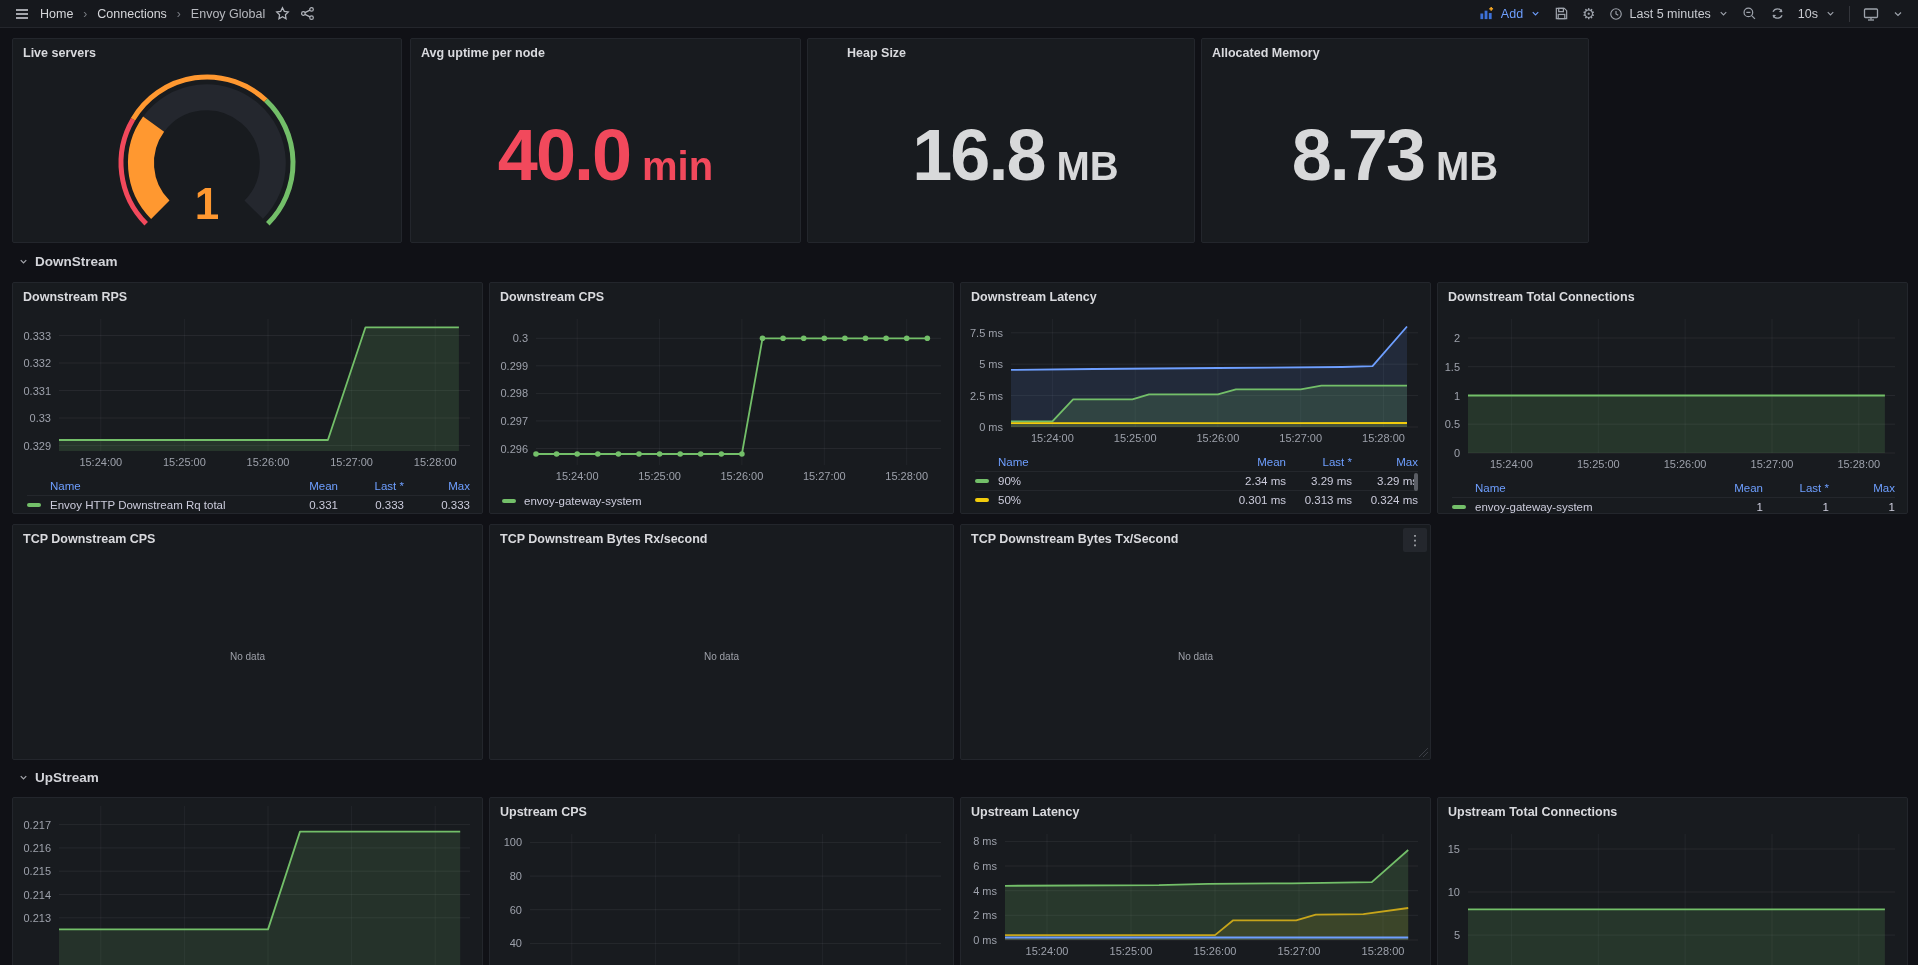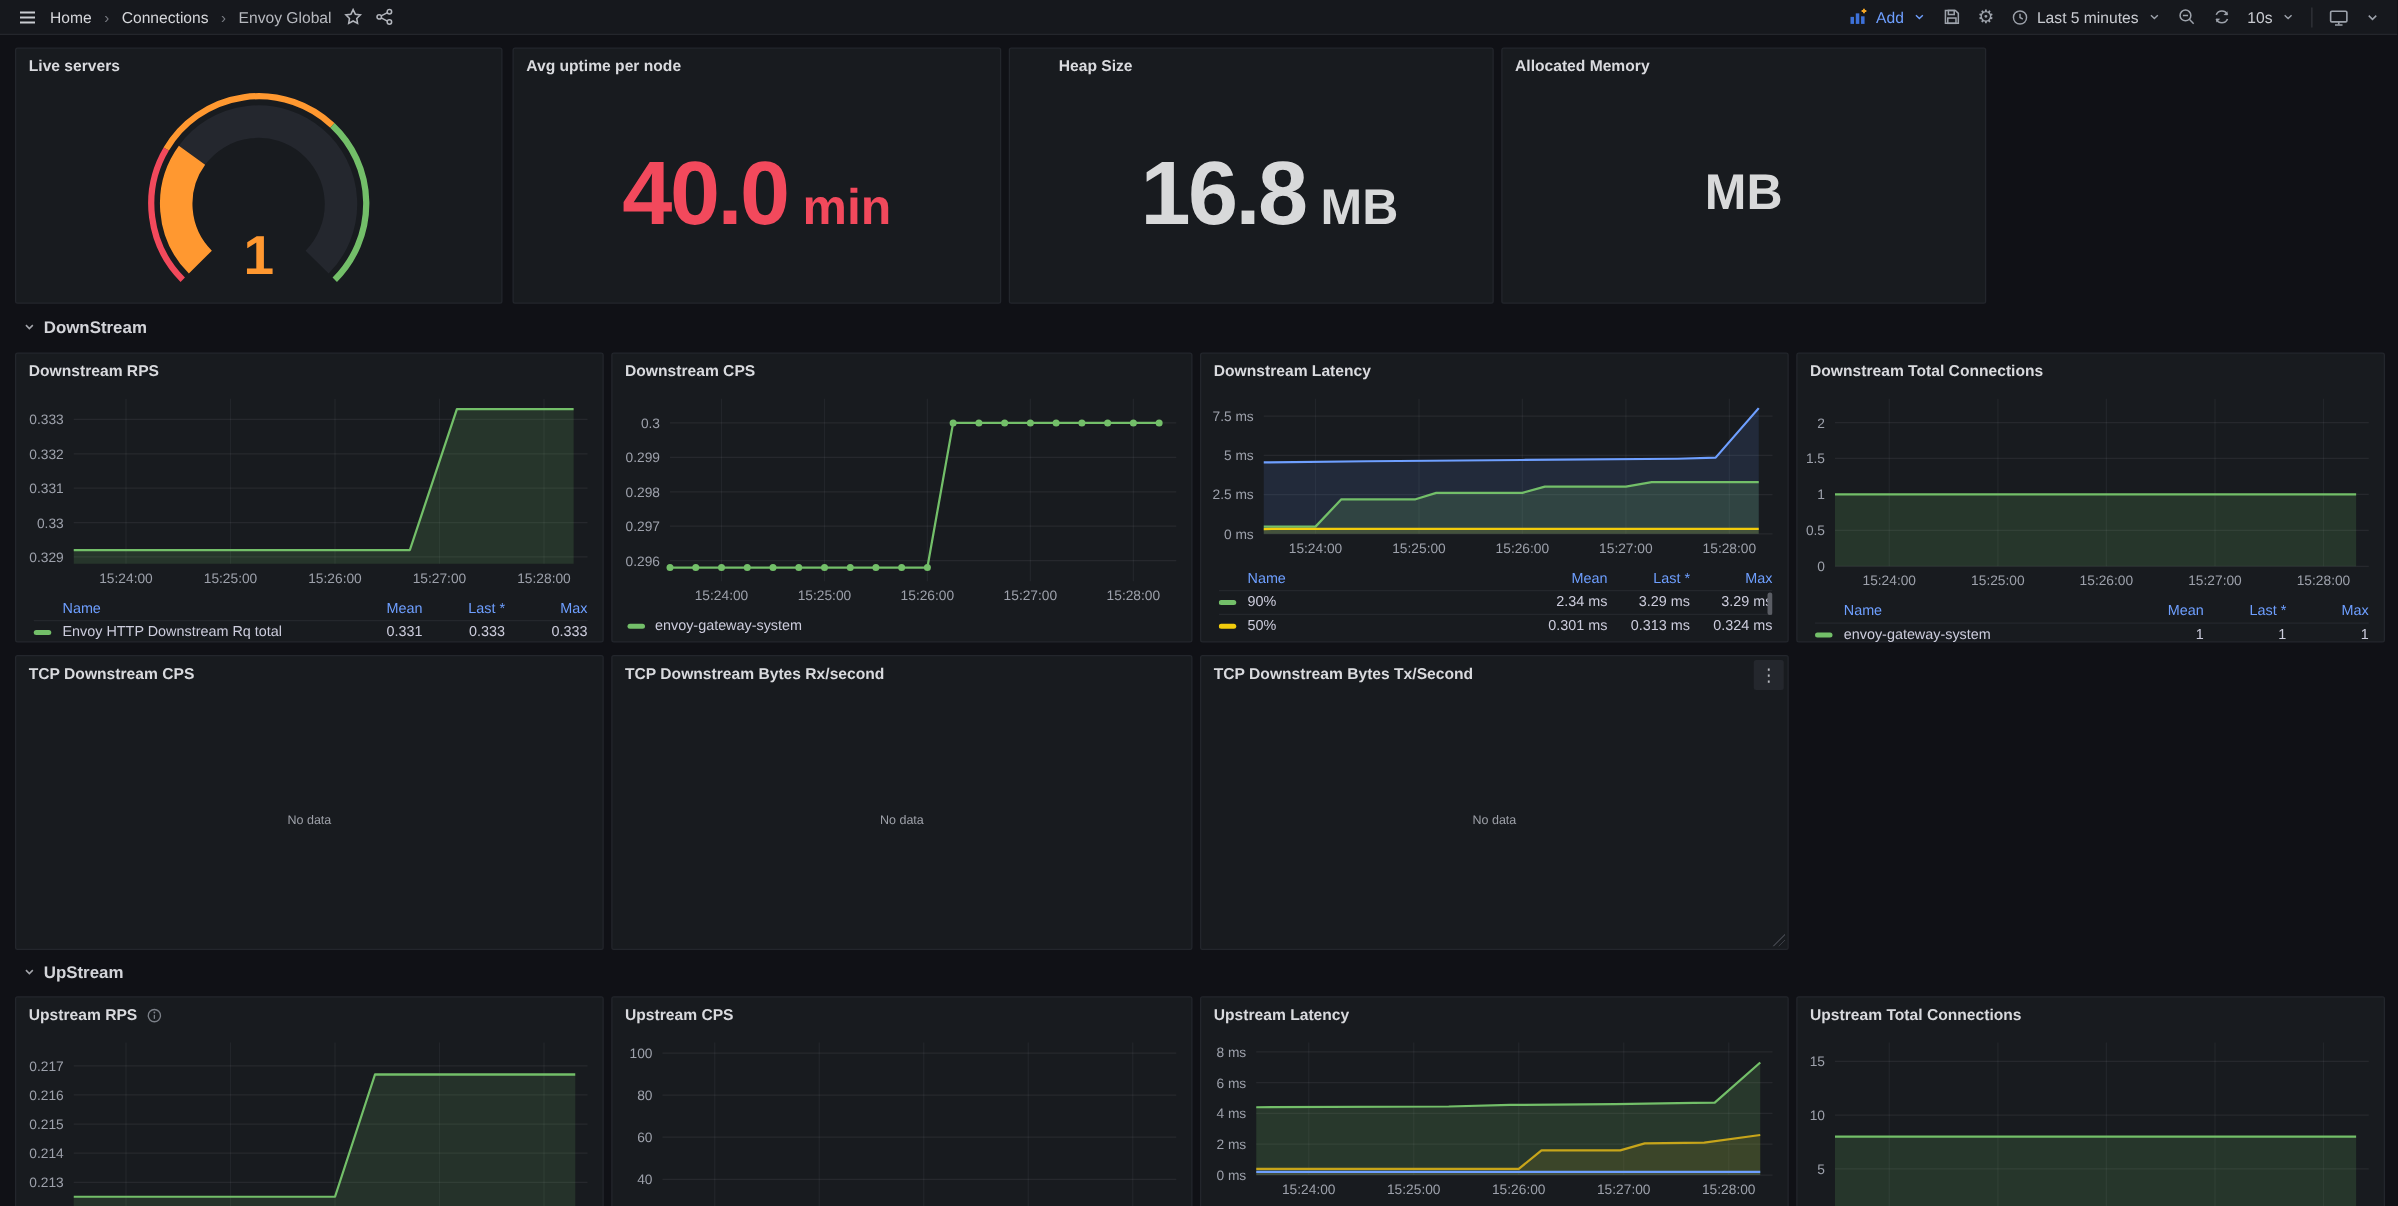--- a/index.html
+++ b/index.html
@@ -243,20 +243,21 @@
   </div>
     </div>
 </div>
 
 <div class="panel" style="left:1201px;top:38px;width:388px;height:205px;">
   <div class="panel-title">
       <span>Allocated Memory</span>
     </div>
   <div class="stat-body">
       <div class="stat-inline" style="color:#D8D9DA">
+    <span class="stat-value">8.73</span>
     <span class="stat-unit">MB</span>
   </div>
     </div>
 </div>
 
 <div class="section-head" style="top:250px;">
   <svg width="11" height="11" viewBox="0 0 16 16">
       <polyline points="4,6 8,10 12,6" fill="none" stroke="#c9cbd1" stroke-width="1.8"></polyline>
     </svg>
   <span>DownStream</span>
@@ -479,32 +480,20 @@
 </div>
 
 <div class="section-head" style="top:766px;">
   <svg width="11" height="11" viewBox="0 0 16 16">
       <polyline points="4,6 8,10 12,6" fill="none" stroke="#c9cbd1" stroke-width="1.8"></polyline>
     </svg>
   <span>UpStream</span>
 </div>
 
 <div class="panel" style="left:12px;top:797px;width:471px;height:236px;">
-  <div class="panel-title">
-    <span>Upstream RPS</span>
-    <span class="icon info-icon">
-      <svg width="13" height="13" viewBox="0 0 16 16">
-          <g fill="none" stroke="#9da2ab" stroke-width="1.3">
-            <circle cx="8" cy="8" r="6"></circle>
-            <line x1="8" y1="7.2" x2="8" y2="11.2"></line>
-          </g>
-          <circle cx="8" cy="4.9" r="0.9" fill="#9da2ab"></circle>
-        </svg>
-    </span>
-  </div>
   <div class="chart"><svg width="467" height="200">
         <line x1="87.8" y1="8" x2="87.8" y2="178" stroke="rgba(204,204,220,0.06)"></line>
         <line x1="171.4" y1="8" x2="171.4" y2="178" stroke="rgba(204,204,220,0.06)"></line>
         <line x1="255.0" y1="8" x2="255.0" y2="178" stroke="rgba(204,204,220,0.06)"></line>
         <line x1="338.6" y1="8" x2="338.6" y2="178" stroke="rgba(204,204,220,0.06)"></line>
         <line x1="422.2" y1="8" x2="422.2" y2="178" stroke="rgba(204,204,220,0.06)"></line>
         <line x1="46" y1="26.6" x2="457" y2="26.6" stroke="rgba(204,204,220,0.08)"></line>
         <line x1="46" y1="49.9" x2="457" y2="49.9" stroke="rgba(204,204,220,0.08)"></line>
         <line x1="46" y1="73.2" x2="457" y2="73.2" stroke="rgba(204,204,220,0.08)"></line>
         <line x1="46" y1="96.5" x2="457" y2="96.5" stroke="rgba(204,204,220,0.08)"></line>

